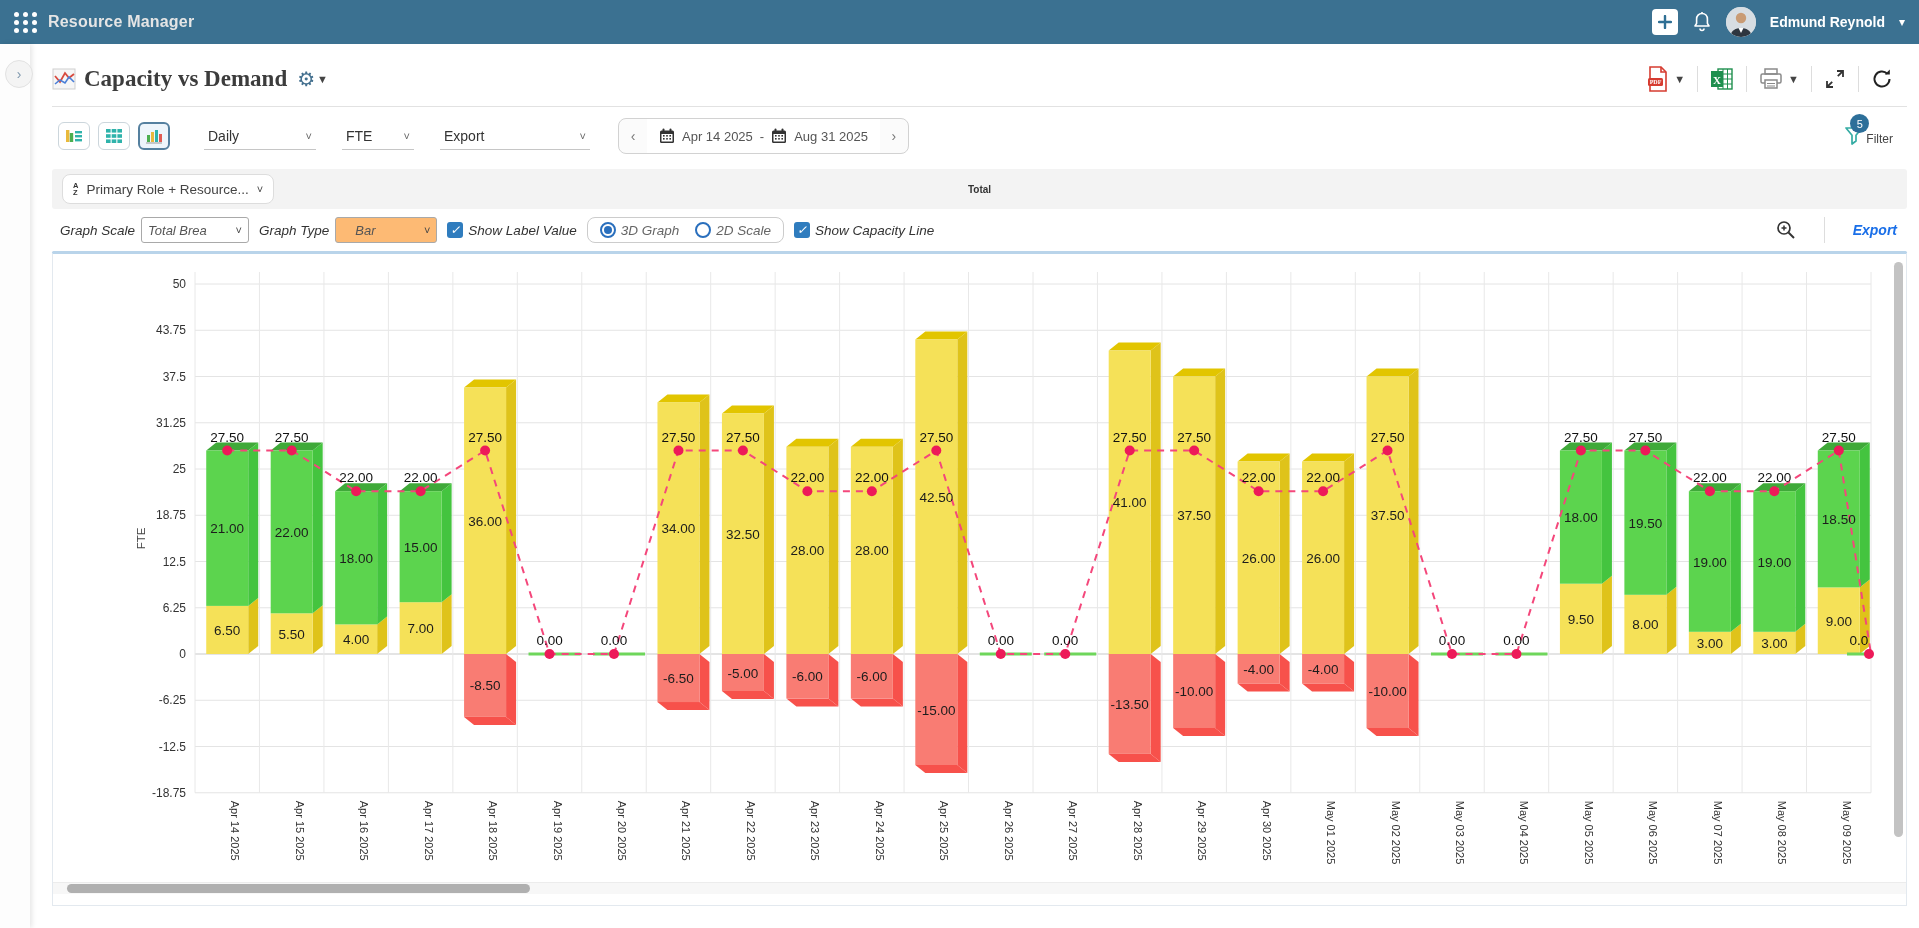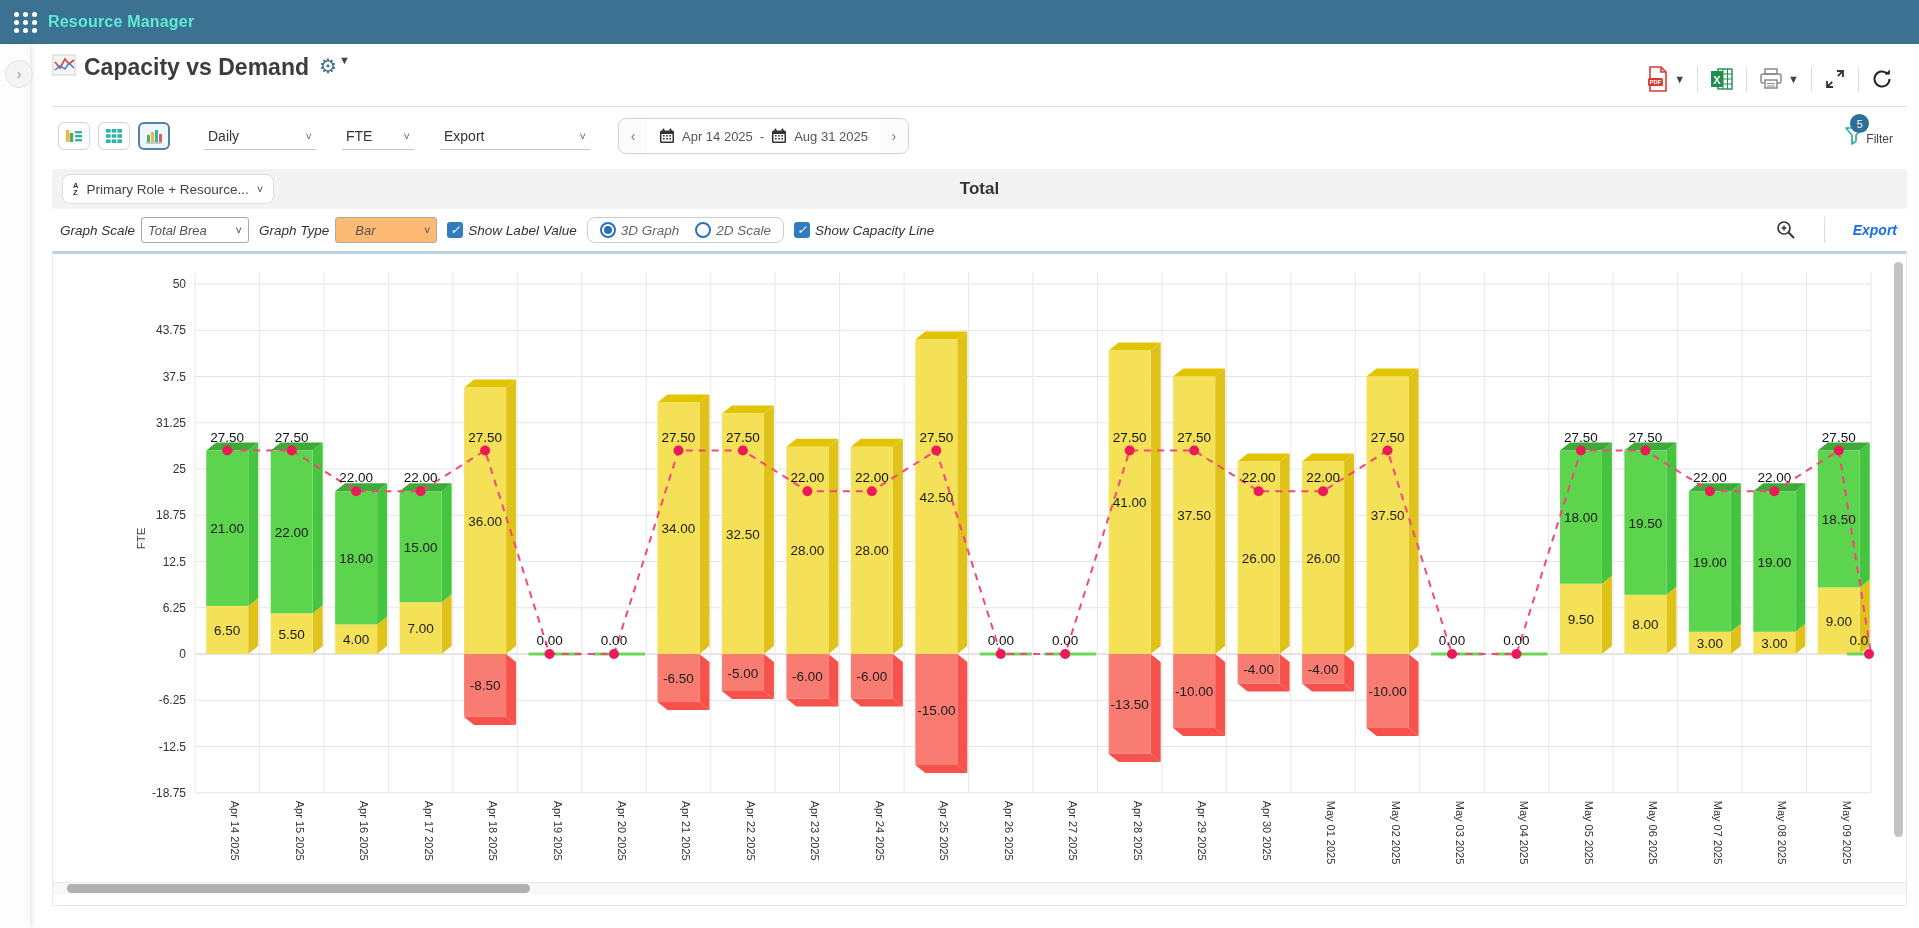--- a/index.html
+++ b/index.html
@@ -3,38 +3,38 @@
 <meta charset="utf-8">
 <style>
   * { margin:0; padding:0; box-sizing:border-box; }
   html,body { width:1919px; height:928px; overflow:hidden; background:#fff;
     font-family:"Liberation Sans", sans-serif; color:#333; }
 
   
   .topbar { height:44px; background:#3B7191; display:flex; align-items:center; padding:0 14px; }
   .grid-dots { display:grid; grid-template-columns:repeat(3,6px); grid-gap:3px; margin-right:10px; cursor:pointer;}
   .grid-dots i { width:5px; height:5px; border-radius:50%; background:#fff; }
-  .app-title { color:#5eead4; font-size:16px; font-weight:bold; letter-spacing:.2px; }
+  .app-title { color:#e5e5e5; font-size:16px; font-weight:bold; letter-spacing:.2px; }
   .topbar-right { margin-left:auto; display:flex; align-items:center; gap:14px; }
   .plus-btn { width:26px; height:26px; background:#fff; border-radius:4px; display:flex; align-items:center; justify-content:center; cursor:pointer; }
   .avatar { width:30px; height:30px; border-radius:50%; background:#cfd6dc; overflow:hidden; }
   .user-name { color:#fff; font-size:14px; font-weight:bold; }
   .chev-white { color:#fff; font-size:12px; }
 
   
   .left-rail { position:absolute; left:0; top:44px; bottom:0; width:30px; background:#fdfdfd;
     box-shadow:2px 0 5px rgba(0,0,0,.10); }
   .rail-btn { position:absolute; top:16px; left:5px; width:28px; height:28px; border-radius:50%;
     background:#f4f4f4; border:1px solid #e2e2e2; color:#7d97ad; font-size:14px;
     display:flex; align-items:center; justify-content:center; cursor:pointer; }
 
   
   .main { margin-left:34px; padding:10px 12px 0 18px; }
 
-  .title-row { display:flex; height:50px; }
+  .title-row { display:flex; align-items:center; height:50px;font-family:Liberation Serif, serif; }
   .page-title { font-size:23px; font-weight:600; color:#3c3c3c; margin:0 8px 0 8px; }
   .gear { color:#44708f; font-size:20px; margin:0 2px 0 2px; cursor:pointer; }
   .caret { color:#444; font-size:11px; cursor:pointer; }
   .title-actions { margin-left:auto; display:flex; align-items:center; gap:12px; padding-right:14px; }
   .vdiv { width:1px; height:26px; background:#ddd; }
   .act { display:flex; align-items:center; gap:5px; cursor:pointer; }
 
   .hrule { border:none; border-top:1px solid #e2e2e2; margin:2px 0 6px 0; }
 
   
@@ -54,21 +54,21 @@
   .filter-badge { position:absolute; top:-12px; left:6px; width:19px; height:19px; border-radius:50%;
     background:#2d6f99; color:#fff; font-size:11px; display:flex; align-items:center; justify-content:center; }
   .filter-label { font-size:12px; color:#444; }
 
   
   .group-row { position:relative; margin-top:10px; background:#f3f3f3; height:40px;
     display:flex; align-items:center; padding:0 10px; border-radius:3px; }
   .groupby { display:flex; align-items:center; gap:8px; background:#fff; border:1px solid #ddd;
     border-radius:8px; height:30px; padding:0 10px; font-size:13.5px; color:#444; cursor:pointer; }
   .az { display:flex; flex-direction:column; font-size:7.5px; line-height:7px; color:#333; font-weight:bold; }
-  .total-head { position:absolute; left:50%; transform:translateX(-50%); font-size:17px; font-weight:bold; color:#333; }
+  .total-head { position:absolute; left:50%; transform:translateX(-50%); font-size:10px; font-weight:bold; color:#333; }
 
   
   .controls { display:flex; align-items:center; height:42px; padding-left:8px; font-size:13.5px; color:#333;font-style:italic; }
   .ctl-label { margin-right:6px; }
   .ctl-select { display:flex; align-items:center; justify-content:space-between; border:1px solid #a9a9a9;
     border-radius:3px; height:26px; padding:0 6px; font-size:13px; color:#555; background:#fff;
     margin-right:10px; cursor:pointer; }
   .ctl-select.tan { background:#fdba74;padding-left:19px; }
   .cb { width:16px; height:16px; background:#2f7cbe; border-radius:3px; color:#fff; font-size:12px;
     display:inline-flex; align-items:center; justify-content:center; margin-right:5px; cursor:pointer; }
@@ -104,20 +104,42 @@
       <i></i>
       <i></i>
       <i></i>
       <i></i>
       <i></i>
       <i></i>
       <i></i>
       <i></i>
   </div>
   <span class="app-title">Resource Manager</span>
+  <div class="topbar-right">
+    <div class="plus-btn">
+      <svg width="14" height="14" viewBox="0 0 14 14">
+        <path d="M7 1v12M1 7h12" stroke="#2f6f94" stroke-width="2.4" stroke-linecap="round"></path>
+      </svg>
+    </div>
+    <svg width="20" height="22" viewBox="0 0 20 22">
+      <path d="M10 2.5c-3.3 0-5.4 2.5-5.4 5.6v4.2L3 15h14l-1.6-2.7V8.1c0-3.1-2.1-5.6-5.4-5.6z" fill="none" stroke="#fff" stroke-width="1.6" stroke-linejoin="round"></path>
+      <path d="M8 17.5a2 2 0 0 0 4 0" fill="none" stroke="#fff" stroke-width="1.6"></path>
+      <path d="M10 1v1.5" stroke="#fff" stroke-width="1.6"></path>
+    </svg>
+    <div class="avatar">
+      <svg width="30" height="30" viewBox="0 0 30 30">
+        <rect width="30" height="30" fill="#d7dde2"></rect>
+        <circle cx="15" cy="11" r="5.2" fill="#c99b74"></circle>
+        <path d="M4 30c1-7 6-9 11-9s10 2 11 9z" fill="#2e3640"></path>
+        <path d="M12.5 21h5l-2.5 5z" fill="#fff"></path>
+      </svg>
+    </div>
+    <span class="user-name">Edmund Reynold</span>
+    <span class="chev-white">▾</span>
+  </div>
 </div>
 
 <div class="left-rail">
   <div class="rail-btn">›</div>
 </div>
 
 <div class="main">
 
   <div class="title-row">
     <svg width="24" height="22" viewBox="0 0 24 22">

